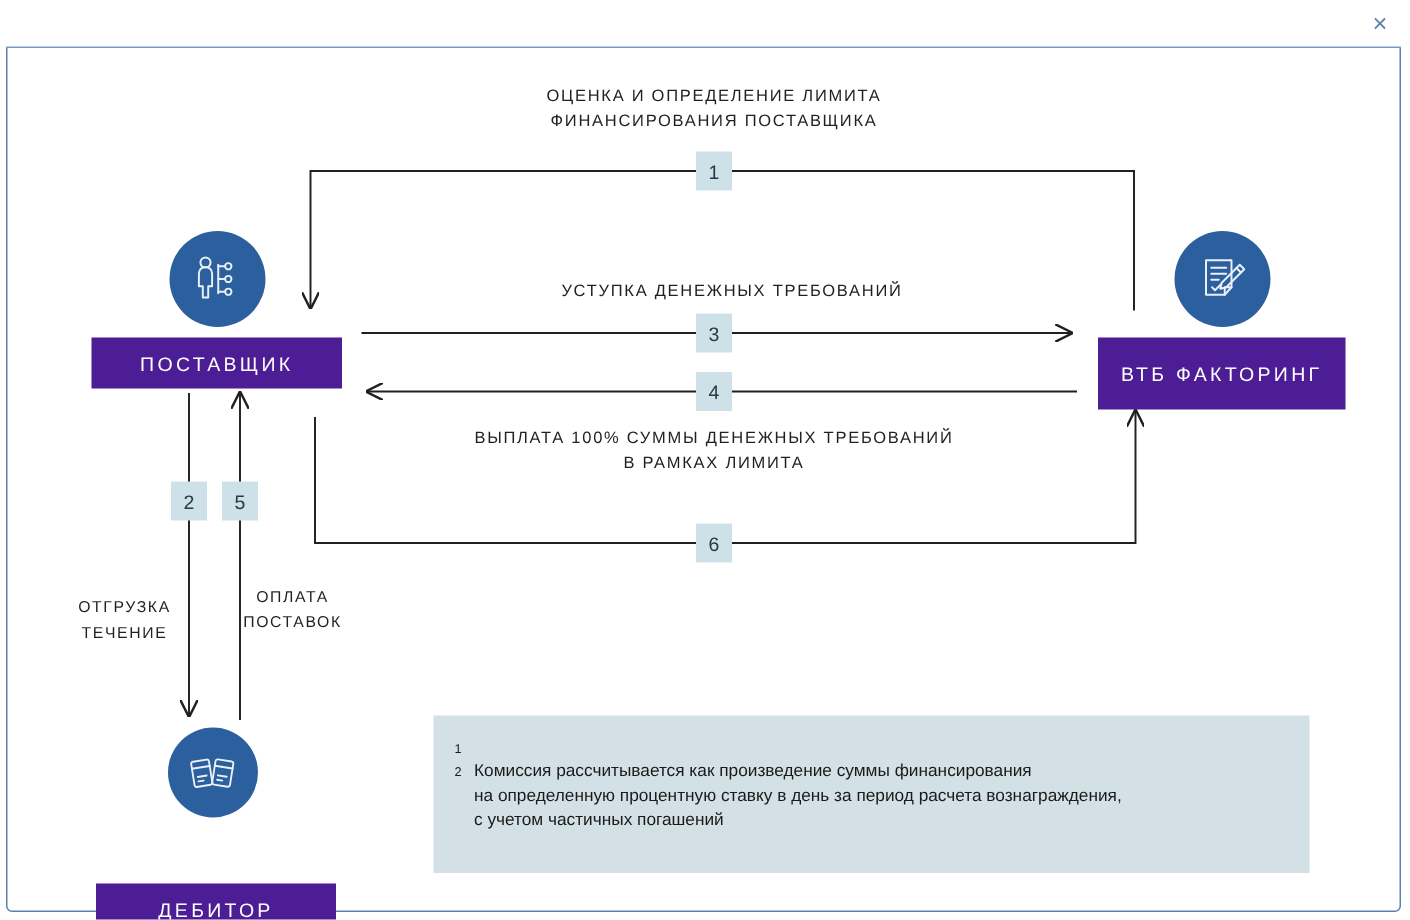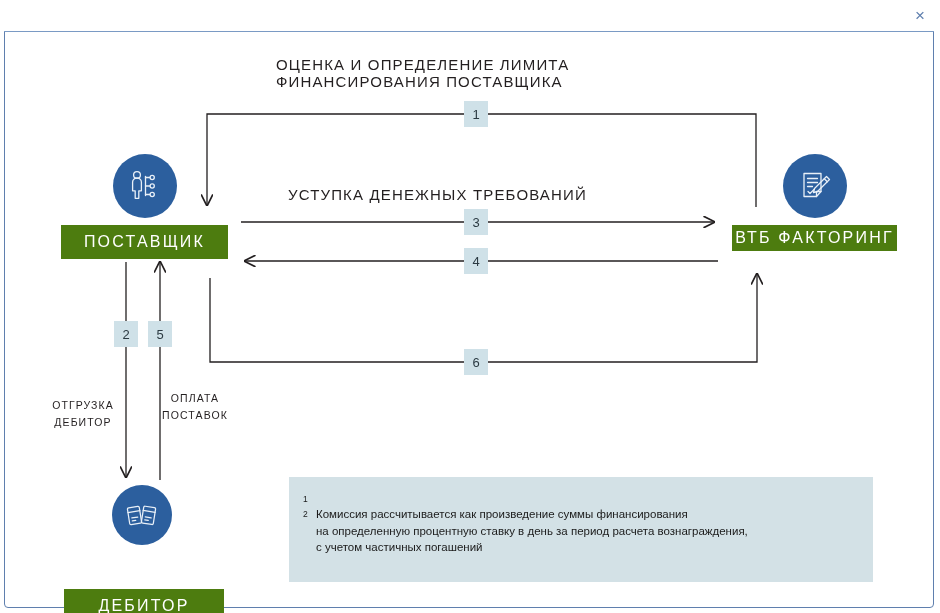--- a/index.html
+++ b/index.html
@@ -21,26 +21,26 @@
     position:absolute;right:10px;top:5px;width:20px;height:20px;
     display:flex;align-items:center;justify-content:center;
     color:#5f7fae;font-size:17px;line-height:1;cursor:pointer;
   }
   
   #canvas{position:absolute;left:0;top:0;width:940px;height:613px;}
   #svg-layer{position:absolute;left:0;top:0;width:940px;height:613px;}
 
   
   .entity-box{
-    position:absolute;background:#4d7c0f;color:#ffffff;
+    position:absolute;background:#4c1d95;color:#ffffff;
     display:flex;align-items:center;justify-content:center;
-    letter-spacing:2.2px;font-size:16px;font-weight:400;box-sizing:border-box;
+    letter-spacing:2.2px;font-size:13px;font-weight:400;box-sizing:border-box;
   }
   #supplier-box{left:61px;top:225px;width:167px;height:34px;}
-  #factor-box{left:732px;top:225px;width:165px;height:26px;}
+  #factor-box{left:732px;top:225px;width:165px;height:48px;}
   #debtor-box{left:64px;top:546px;width:160px;height:34px;margin-top:43px;}
 
   
   .icon-circle{
     position:absolute;border-radius:50%;background:#2c5f9e;
     display:flex;align-items:center;justify-content:center;
   }
   #supplier-icon{left:113px;top:154px;width:64px;height:64px;}
   #factor-icon{left:783px;top:154px;width:64px;height:64px;}
   #debtor-icon{left:112px;top:485px;width:60px;height:60px;}
@@ -53,21 +53,21 @@
   }
   #badge-1{left:464px;top:101px;}
   #badge-3{left:464px;top:209px;}
   #badge-4{left:464px;top:248px;}
   #badge-6{left:464px;top:349px;}
   #badge-2{left:114px;top:321px;}
   #badge-5{left:148px;top:321px;}
 
   
   .caption{
-    position:absolute;text-align:left;font-size:15px;letter-spacing:1.15px;
+    position:absolute;text-align:center;font-size:11px;letter-spacing:1.15px;
     line-height:17px;color:#231f20;white-space:pre-line;
   }
   #cap-1{left:276px;top:56px;width:400px;}
   #cap-3{left:288px;top:186px;width:400px;}
   #cap-4{left:276px;top:284px;width:400px;}
   #cap-6{left:276px;top:381px;width:400px;}
 
   .side-caption{
     position:absolute;text-align:center;font-size:10.5px;letter-spacing:1.1px;
     line-height:17px;color:#231f20;white-space:pre-line;
@@ -159,22 +159,24 @@
   <div class="num-badge" id="badge-1">1</div>
   <div class="num-badge" id="badge-2">2</div>
   <div class="num-badge" id="badge-3">3</div>
   <div class="num-badge" id="badge-4">4</div>
   <div class="num-badge" id="badge-5">5</div>
   <div class="num-badge" id="badge-6">6</div>
 
   <div class="caption" id="cap-1">ОЦЕНКА И ОПРЕДЕЛЕНИЕ ЛИМИТА
 ФИНАНСИРОВАНИЯ ПОСТАВЩИКА</div>
   <div class="caption" id="cap-3">УСТУПКА ДЕНЕЖНЫХ ТРЕБОВАНИЙ</div>
+  <div class="caption" id="cap-4">ВЫПЛАТА 100% СУММЫ ДЕНЕЖНЫХ ТРЕБОВАНИЙ
+В РАМКАХ ЛИМИТА</div>
   <div class="side-caption" id="cap-2">ОТГРУЗКА
-ДЕБИТОР</div>
+ТЕЧЕНИЕ</div>
   <div class="side-caption" id="cap-5">ОПЛАТА
 ПОСТАВОК</div>
 
   <div id="footnote-box">
     <div class="fn-row">
       <sup class="fn-mark">1</sup>
     </div>
     <div class="fn-row">
       <sup class="fn-mark">2</sup>
       <div class="fn-text">Комиссия рассчитывается как произведение суммы финансирования

